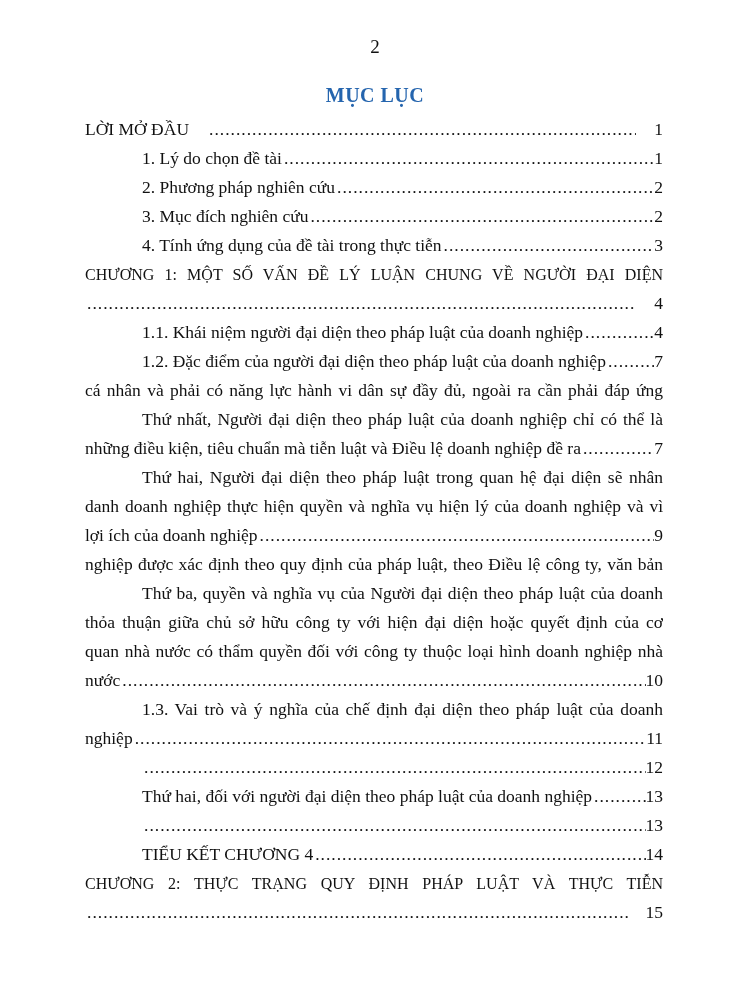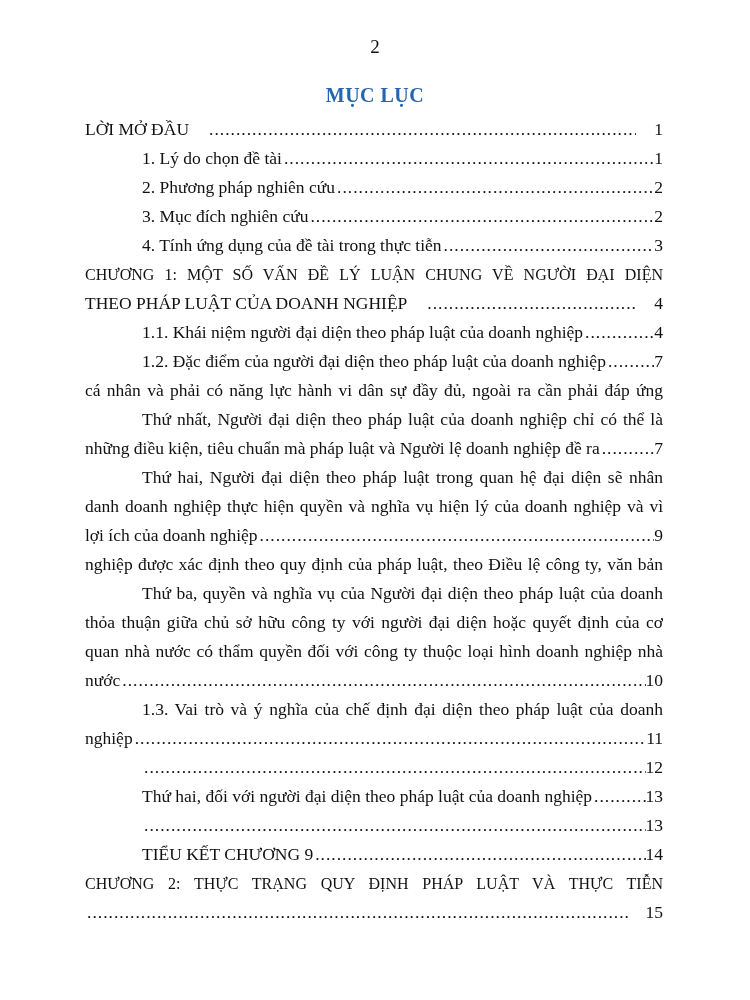--- a/index.html
+++ b/index.html
@@ -69,51 +69,50 @@
         <span class="leader" aria-hidden="true">............................................................................................................................................................................................................................</span>
         <span class="pg">2</span>
       </div>
       <div class="line indent">
         <span class="txt">4. Tính ứng dụng của đề tài trong thực tiễn</span>
         <span class="leader" aria-hidden="true">............................................................................................................................................................................................................................</span>
         <span class="pg">3</span>
       </div>
       <div class="line bold jl">CHƯƠNG 1: MỘT SỐ VẤN ĐỀ LÝ LUẬN CHUNG VỀ NGƯỜI ĐẠI DIỆN</div>
       <div class="line bold">
-        <span class="txt">THEO PHÁP LUẬT CỦA DOANH NGHIỆP</span>
         <span class="leader" aria-hidden="true">............................................................................................................................................................................................................................</span>
         <span class="pg">4</span>
       </div>
       <div class="line indent">
         <span class="txt">1.1. Khái niệm người đại diện theo pháp luật của doanh nghiệp</span>
         <span class="leader" aria-hidden="true">............................................................................................................................................................................................................................</span>
         <span class="pg">4</span>
       </div>
       <div class="line indent">
         <span class="txt">1.2. Đặc điểm của người đại diện theo pháp luật của doanh nghiệp</span>
         <span class="leader" aria-hidden="true">............................................................................................................................................................................................................................</span>
         <span class="pg">7</span>
       </div>
       <div class="line jl">cá nhân và phải có năng lực hành vi dân sự đầy đủ, ngoài ra cần phải đáp ứng</div>
       <div class="line indent jl">Thứ nhất, Người đại diện theo pháp luật của doanh nghiệp chỉ có thể là</div>
       <div class="line">
-        <span class="txt">những điều kiện, tiêu chuẩn mà pháp luật và Người lệ doanh nghiệp đề ra</span>
+        <span class="txt">những điều kiện, tiêu chuẩn mà tiễn luật và Điều lệ doanh nghiệp đề ra</span>
         <span class="leader" aria-hidden="true">............................................................................................................................................................................................................................</span>
         <span class="pg">7</span>
       </div>
       <div class="line indent jl">Thứ hai, Người đại diện theo pháp luật trong quan hệ đại diện sẽ nhân</div>
       <div class="line jl">danh doanh nghiệp thực hiện quyền và nghĩa vụ hiện lý của doanh nghiệp và vì</div>
       <div class="line">
         <span class="txt">lợi ích của doanh nghiệp</span>
         <span class="leader" aria-hidden="true">............................................................................................................................................................................................................................</span>
         <span class="pg">9</span>
       </div>
       <div class="line jl">nghiệp được xác định theo quy định của pháp luật, theo Điều lệ công ty, văn bản</div>
       <div class="line indent jl">Thứ ba, quyền và nghĩa vụ của Người đại diện theo pháp luật của doanh</div>
-      <div class="line jl">thỏa thuận giữa chủ sở hữu công ty với người đại diện hoặc quyết định của cơ</div>
+      <div class="line jl">thỏa thuận giữa chủ sở hữu công ty với hiện đại diện hoặc quyết định của cơ</div>
       <div class="line jl">quan nhà nước có thẩm quyền đối với công ty thuộc loại hình doanh nghiệp nhà</div>
       <div class="line">
         <span class="txt">nước</span>
         <span class="leader" aria-hidden="true">............................................................................................................................................................................................................................</span>
         <span class="pg">10</span>
       </div>
       <div class="line indent jl">1.3. Vai trò và ý nghĩa của chế định đại diện theo pháp luật của doanh</div>
       <div class="line">
         <span class="txt">nghiệp</span>
         <span class="leader" aria-hidden="true">............................................................................................................................................................................................................................</span>
@@ -126,21 +125,21 @@
       <div class="line indent">
         <span class="txt">Thứ hai, đối với người đại diện theo pháp luật của doanh nghiệp</span>
         <span class="leader" aria-hidden="true">............................................................................................................................................................................................................................</span>
         <span class="pg">13</span>
       </div>
       <div class="line indent">
         <span class="leader" aria-hidden="true">............................................................................................................................................................................................................................</span>
         <span class="pg">13</span>
       </div>
       <div class="line indent">
-        <span class="txt">TIỂU KẾT CHƯƠNG 9</span>
+        <span class="txt">TIỂU KẾT CHƯƠNG 4</span>
         <span class="leader" aria-hidden="true">............................................................................................................................................................................................................................</span>
         <span class="pg">14</span>
       </div>
       <div class="line bold jl">CHƯƠNG 2: THỰC TRẠNG QUY ĐỊNH PHÁP LUẬT VÀ THỰC TIỄN</div>
       <div class="line bold">
         <span class="leader" aria-hidden="true">............................................................................................................................................................................................................................</span>
         <span class="pg">15</span>
       </div>
     </div>
 </div>

